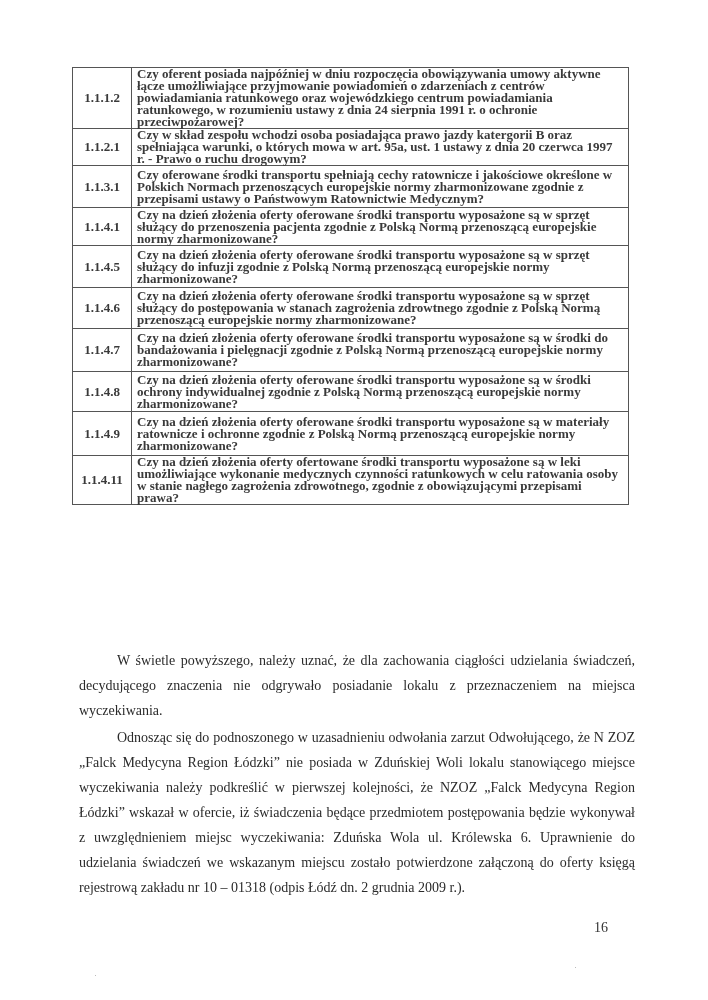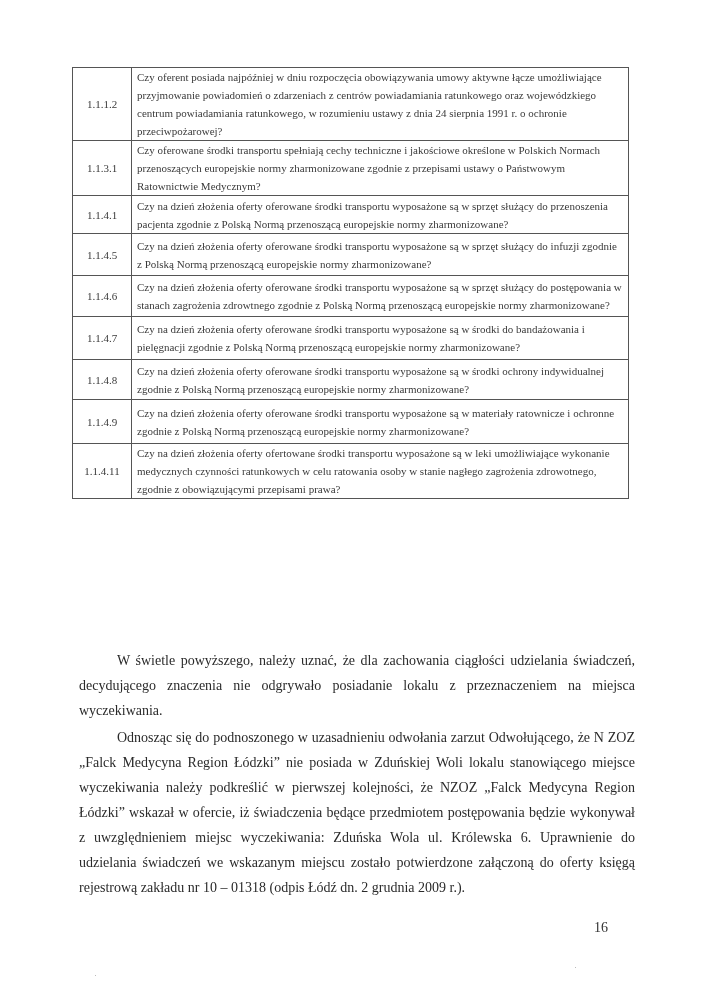--- a/index.html
+++ b/index.html
@@ -6,22 +6,22 @@
   body {
     width: 708px; height: 1000px; background: #ffffff; position: relative; overflow: hidden;
     font-family: "Liberation Serif", "DejaVu Serif", serif; color: #2a2a2a;
   }
   .page { position: absolute; left: 0; top: 0; width: 708px; height: 1000px; }
   table.criteria {
     position: absolute; left: 72px; top: 67px; width: 557px;
     border-collapse: collapse; table-layout: fixed;
   }
   table.criteria td {
-    border: 1px solid #555; font-size: 11px; line-height: 18px; color: #3a3a3a;
-    vertical-align: middle; padding: 0;
+    border: 1px solid #555; font-size: 13px; line-height: 12px; color: #3a3a3a;
+    vertical-align: middle; padding: 0; font-weight: bold;
   }
   td.code { width: 58px; text-align: center; margin-left: 28px; }
   td.question { padding: 0 5px 0 5px !important; }
   .body-text {
     position: absolute; left: 79px; top: 648px; width: 556px;
     font-size: 14px; line-height: 25px; text-align: justify; color: #2a2a2a;
   }
   .body-text p { margin: 0; text-indent: 38px; }
   .page-number {
     position: absolute; left: 594px; top: 920px; font-size: 14px; color: #333;
@@ -32,23 +32,27 @@
 <body>
 
 <div class="page">
 
   <table class="criteria">
     <tbody id="criteria-body">
       <tr style="height:46px">
         <td class="code">1.1.1.2</td>
         <td class="question">Czy oferent posiada najpóźniej  w dniu rozpoczęcia obowiązywania umowy aktywne łącze umożliwiające przyjmowanie powiadomień o zdarzeniach z centrów powiadamiania ratunkowego oraz wojewódzkiego centrum powiadamiania ratunkowego, w rozumieniu ustawy z dnia 24 sierpnia 1991 r. o ochronie przeciwpożarowej?</td>
       </tr>
+      <tr style="height:36px">
+        <td class="code">1.1.2.1</td>
+        <td class="question">Czy w skład zespołu wchodzi osoba posiadająca prawo jazdy katergorii B oraz spełniająca warunki, o których mowa w art. 95a, ust. 1 ustawy z dnia 20 czerwca 1997 r. - Prawo o ruchu drogowym?</td>
+      </tr>
       <tr style="height:42px">
         <td class="code">1.1.3.1</td>
-        <td class="question">Czy oferowane środki transportu spełniają cechy techniczne i jakościowe określone w Polskich Normach przenoszących europejskie normy zharmonizowane zgodnie z przepisami ustawy o Państwowym Ratownictwie Medycznym?</td>
+        <td class="question">Czy oferowane środki transportu spełniają cechy ratownicze i jakościowe określone w Polskich Normach przenoszących europejskie normy zharmonizowane zgodnie z przepisami ustawy o Państwowym Ratownictwie Medycznym?</td>
       </tr>
       <tr style="height:38px">
         <td class="code">1.1.4.1</td>
         <td class="question">Czy na dzień złożenia oferty oferowane środki transportu wyposażone są w sprzęt służący do przenoszenia pacjenta zgodnie z Polską Normą przenoszącą europejskie normy zharmonizowane?</td>
       </tr>
       <tr style="height:42px">
         <td class="code">1.1.4.5</td>
         <td class="question">Czy na dzień złożenia oferty oferowane środki transportu wyposażone są w sprzęt służący do infuzji zgodnie z Polską Normą przenoszącą europejskie normy zharmonizowane?</td>
       </tr>
       <tr style="height:41px">

